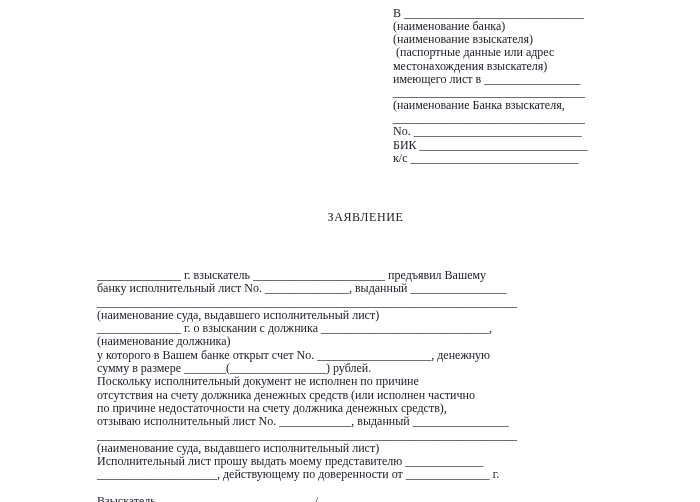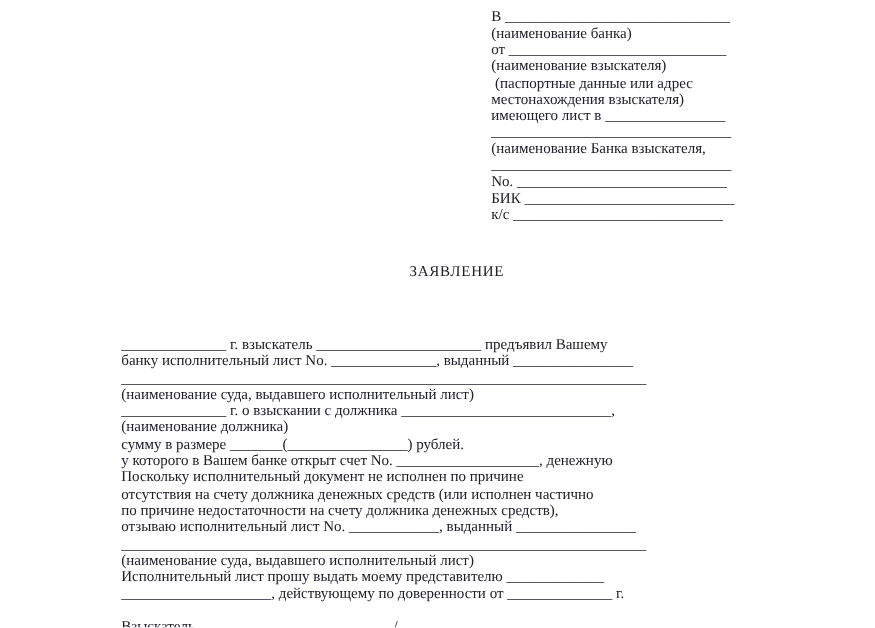--- a/index.html
+++ b/index.html
@@ -47,21 +47,20 @@
   }
 </style>
 </head>
 <body>
 
 <div class="page">
 
   <div class="header-block">
     <div class="line">В ______________________________</div>
     <div class="line">(наименование банка)</div>
-    <div class="line">от _____________________________</div>
     <div class="line">(наименование взыскателя)</div>
     <div class="line"> (паспортные данные или адрес</div>
     <div class="line">местонахождения взыскателя)</div>
     <div class="line">имеющего лист в ________________</div>
     <div class="line">________________________________</div>
     <div class="line">(наименование Банка взыскателя,</div>
     <div class="line">________________________________</div>
     <div class="line">No. ____________________________</div>
     <div class="line">БИК ____________________________</div>
     <div class="line">к/с ____________________________</div>
@@ -69,22 +68,22 @@
 
   <div class="doc-title">ЗАЯВЛЕНИЕ</div>
 
   <div class="body-block">
     <div class="line">______________ г. взыскатель ______________________ предъявил Вашему</div>
     <div class="line">банку исполнительный лист No. ______________, выданный ________________</div>
     <div class="line">______________________________________________________________________</div>
     <div class="line">(наименование суда, выдавшего исполнительный лист)</div>
     <div class="line">______________ г. о взыскании с должника ____________________________,</div>
     <div class="line">(наименование должника)</div>
+    <div class="line">у которого в Вашем банке открыт счет No. ___________________, денежную</div>
     <div class="line">сумму в размере _______(________________) рублей.</div>
-    <div class="line">у которого в Вашем банке открыт счет No. ___________________, денежную</div>
     <div class="line">Поскольку исполнительный документ не исполнен по причине</div>
     <div class="line">отсутствия на счету должника денежных средств (или исполнен частично</div>
     <div class="line">по причине недостаточности на счету должника денежных средств),</div>
     <div class="line">отзываю исполнительный лист No. ____________, выданный ________________</div>
     <div class="line">______________________________________________________________________</div>
     <div class="line">(наименование суда, выдавшего исполнительный лист)</div>
     <div class="line">Исполнительный лист прошу выдать моему представителю _____________</div>
     <div class="line">____________________, действующему по доверенности от ______________ г.</div>
     <div class="line"></div>
     <div class="line">Взыскатель __________________________/__________________</div>

